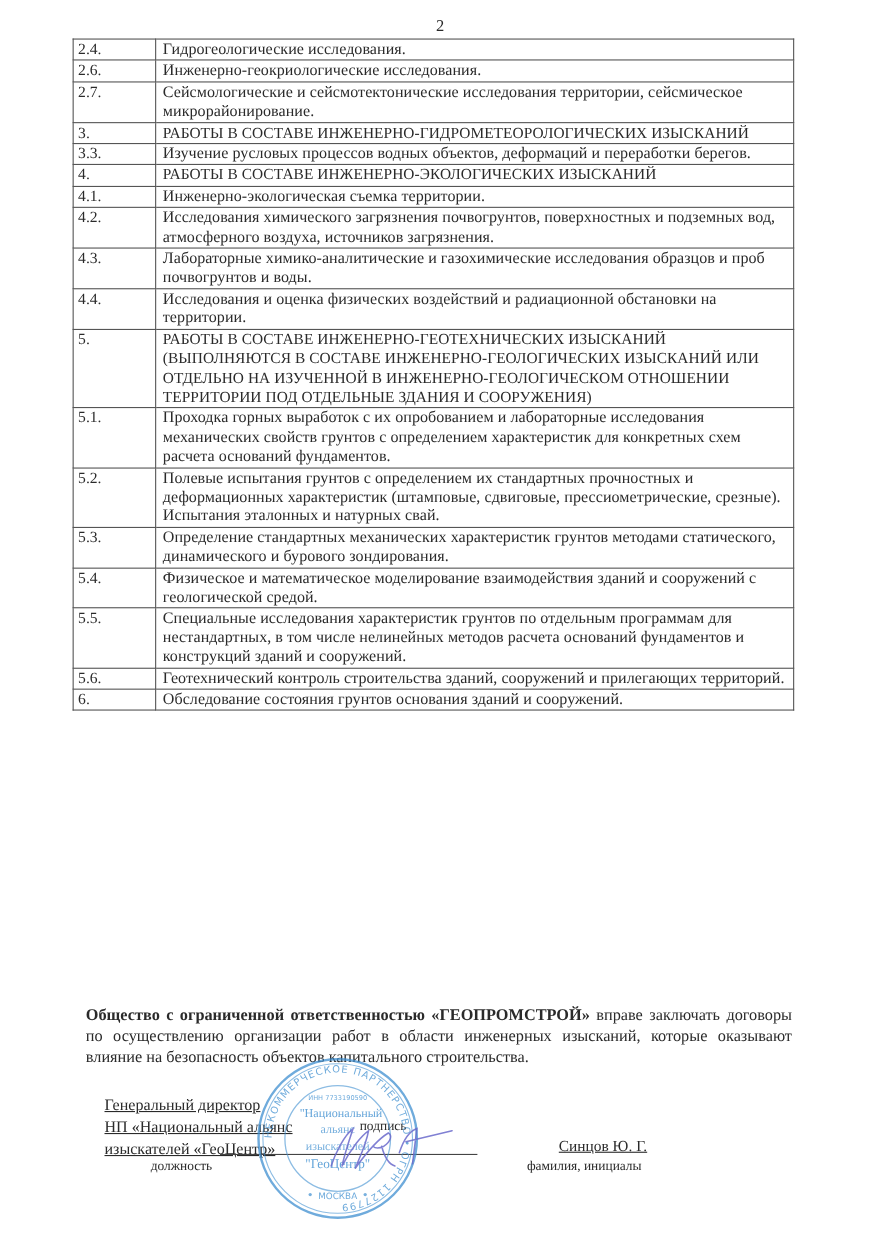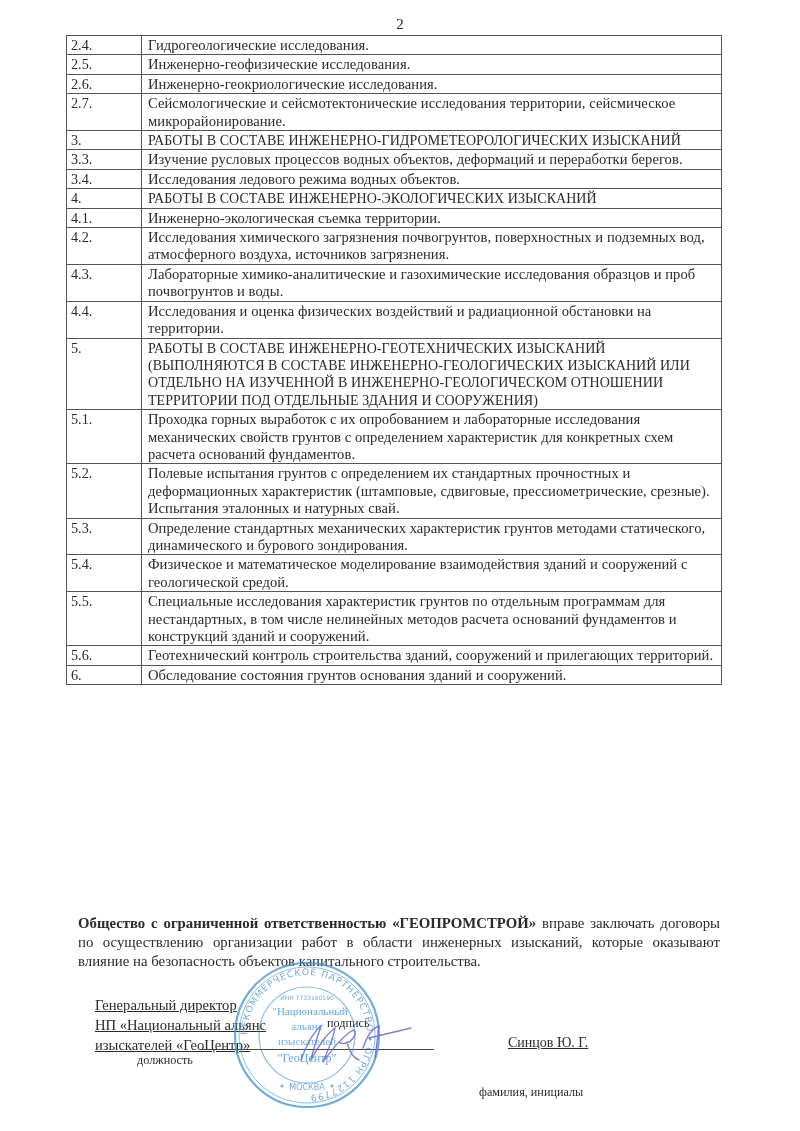--- a/index.html
+++ b/index.html
@@ -83,21 +83,21 @@
       height: 0;
       border-top: 1px solid #444;
     }
     .caption {
       position: absolute;
       font-size: 12.2px;
       line-height: 14px;
     }
     .cap-position { top: 1053px; left: 137px; }
     .cap-signature { top: 1016px; left: 327px; }
-    .cap-name { top: 1053px; left: 479px; margin-top: 32px; }
+    .cap-name { top: 1053px; left: 479px; }
     .signer-name {
       position: absolute;
       top: 1035px;
       left: 508px;
       font-size: 14px;
       text-decoration: underline;
     }
     .stamp {
       position: absolute;
       top: 960px;
@@ -120,42 +120,34 @@
 
 <div class="page-number">2</div>
 
 <table class="works-table">
   <tbody id="table-body">
       <tr>
         <td class="num">2.4.</td>
         <td class="title">Гидрогеологические исследования.</td>
       </tr>
       <tr>
-        <td class="num">2.5.</td>
-        <td class="title">Инженерно-геофизические исследования.</td>
-      </tr>
-      <tr>
         <td class="num">2.6.</td>
         <td class="title">Инженерно-геокриологические исследования.</td>
       </tr>
       <tr>
         <td class="num">2.7.</td>
         <td class="title">Сейсмологические и сейсмотектонические исследования территории, сейсмическое микрорайонирование.</td>
       </tr>
       <tr class="section">
         <td class="num">3.</td>
         <td class="title">РАБОТЫ В СОСТАВЕ ИНЖЕНЕРНО-ГИДРОМЕТЕОРОЛОГИЧЕСКИХ ИЗЫСКАНИЙ</td>
       </tr>
       <tr>
         <td class="num">3.3.</td>
         <td class="title">Изучение русловых процессов водных объектов, деформаций и переработки берегов.</td>
-      </tr>
-      <tr>
-        <td class="num">3.4.</td>
-        <td class="title">Исследования ледового режима водных объектов.</td>
       </tr>
       <tr class="section">
         <td class="num">4.</td>
         <td class="title">РАБОТЫ В СОСТАВЕ ИНЖЕНЕРНО-ЭКОЛОГИЧЕСКИХ ИЗЫСКАНИЙ</td>
       </tr>
       <tr>
         <td class="num">4.1.</td>
         <td class="title">Инженерно-экологическая съемка территории.</td>
       </tr>
       <tr>

